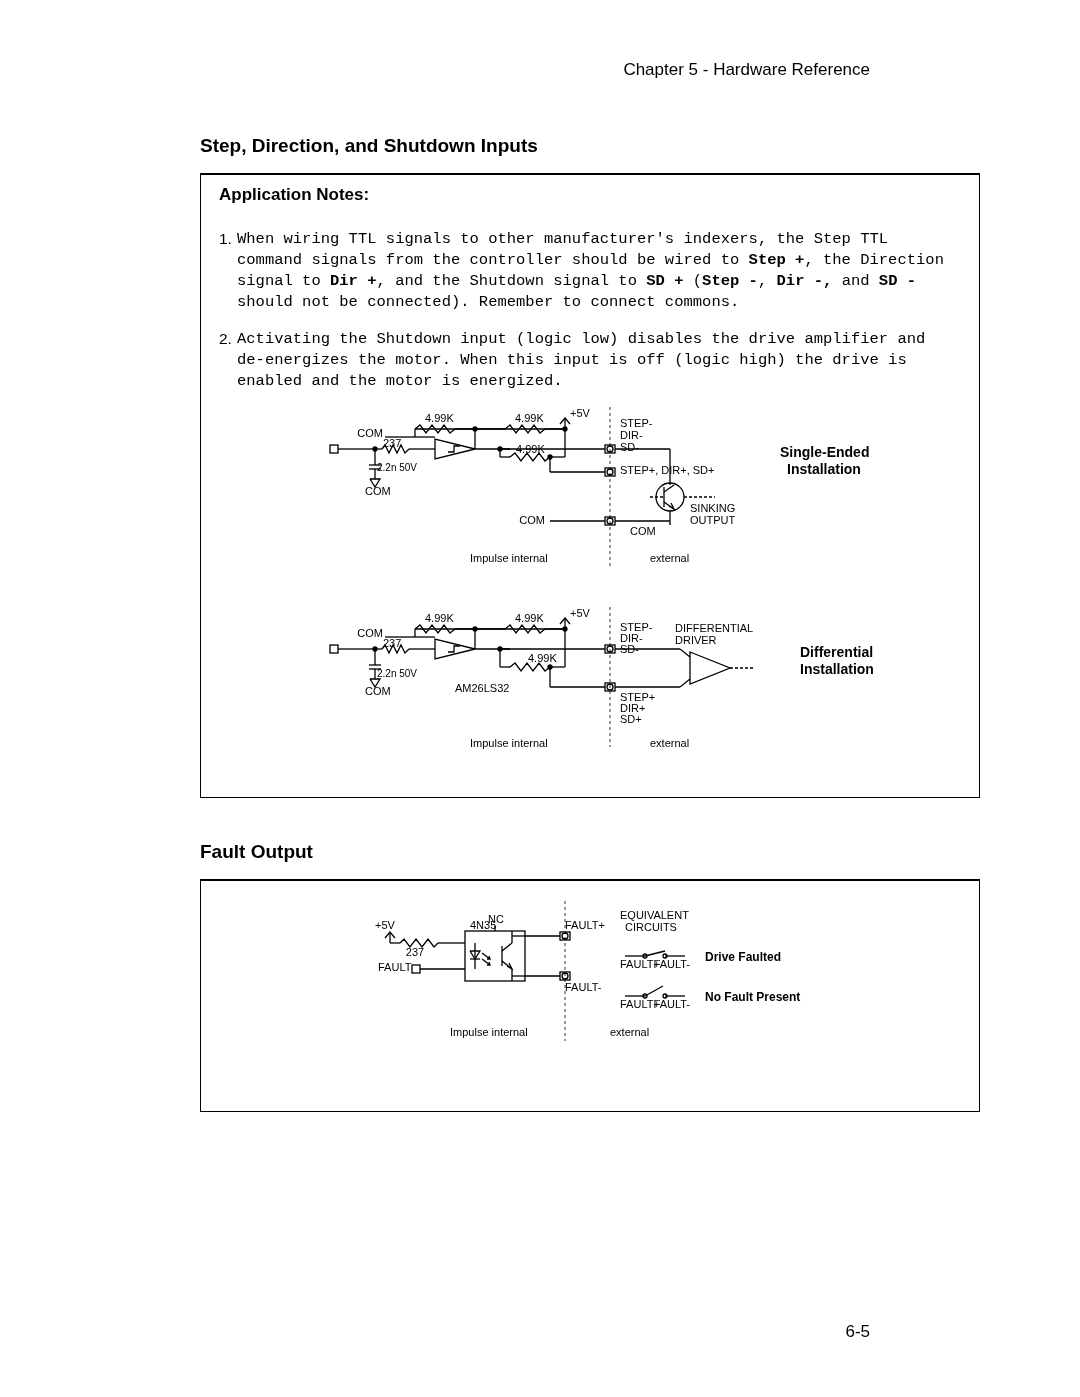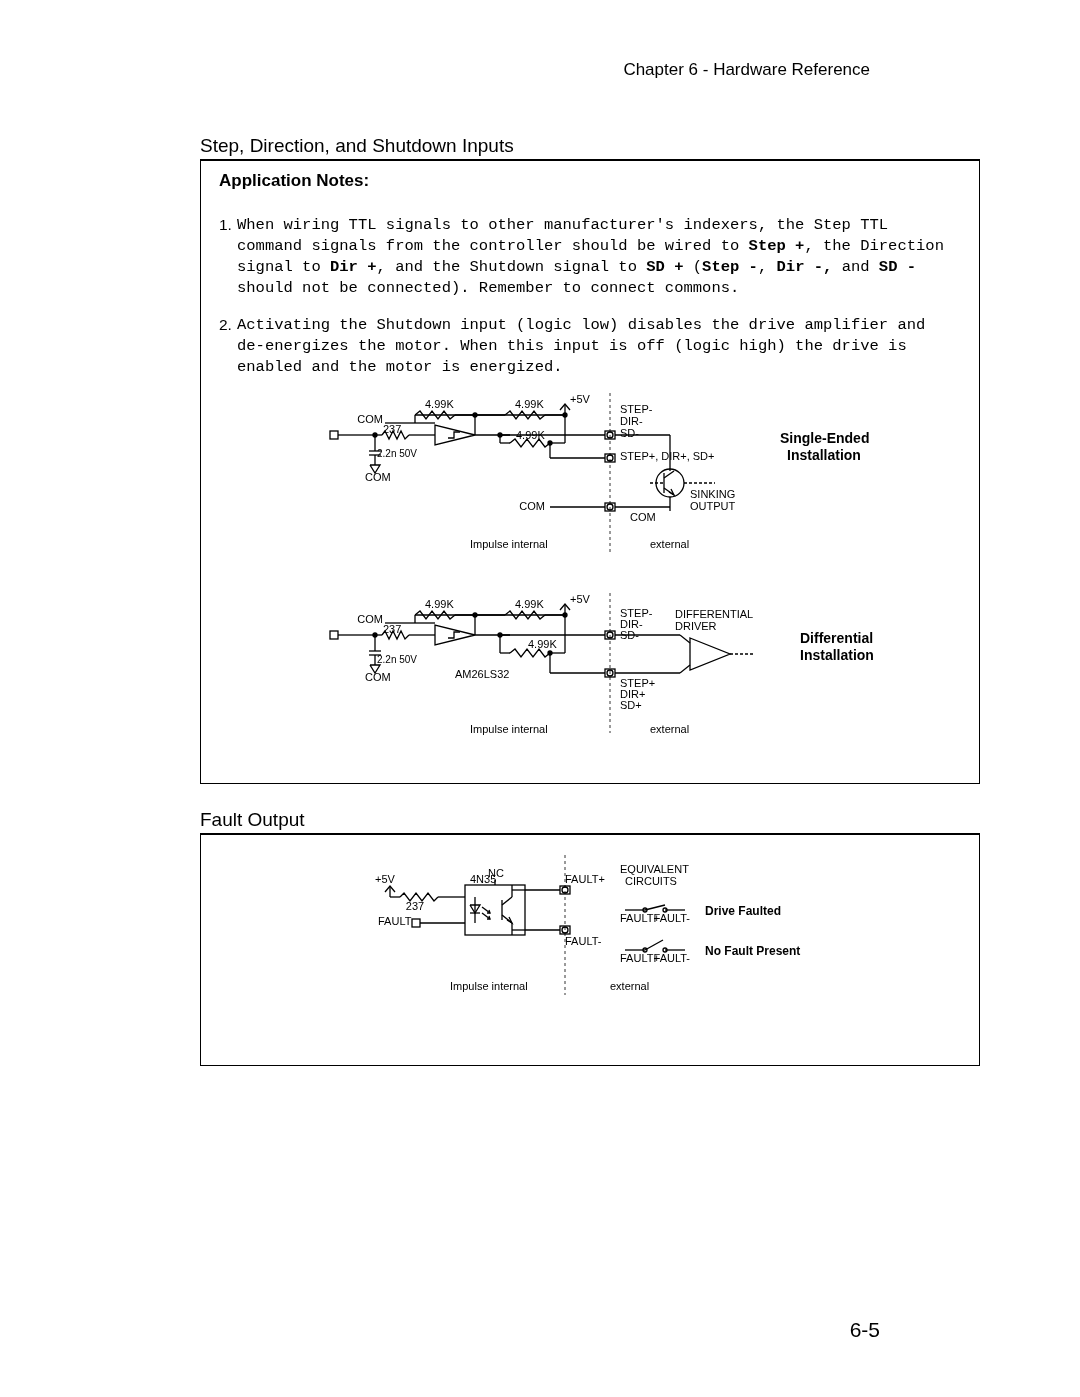--- a/index.html
+++ b/index.html
@@ -17,28 +17,28 @@
     box-sizing: border-box;
     padding: 55px 100px 40px 200px;
   }
   .header-right {
     position: absolute;
     top: 60px;
     right: 210px;
     font-size: 17px;
   }
   .section-title {
-    font-weight: normal;
+    font-weight: bold;
     font-size: 19px;
     margin-top: 80px;
     border-bottom: 1.5px solid #000;
-    padding-bottom: 2px;
+    padding-bottom: 16px;
   }
   .section-title.second {
-    margin-top: 25px;
+    margin-top: 43px;
   }
   .box {
     border: 1.5px solid #000;
     padding: 10px 18px 20px 18px;
     position: relative;
   }
   .box .sub-title {
     font-weight: bold;
     font-size: 17px;
     margin-bottom: 24px;
@@ -63,30 +63,30 @@
   .svg-wrap {
     display: block;
     margin: 10px auto 0;
   }
   .circuit-label {
     font-family: Arial, Helvetica, sans-serif;
   }
   .page-num {
     position: absolute;
     bottom: 55px;
-    right: 200px;
-    font-size: 21px;
+    right: 210px;
+    font-size: 17px;
   }
 </style>
 </head>
 <body>
 
 <div class="page">
 
-  <div class="header-right">Chapter 6 - Hardware Reference</div>
+  <div class="header-right">Chapter 5 - Hardware Reference</div>
 
   <div class="section-title">Step, Direction, and Shutdown Inputs</div>
 
   <div class="box">
     <div class="sub-title">Application Notes:</div>
 
     <div class="note-list">
       <div class="note-item">
         <div class="num">1.</div>
         <div class="body">

